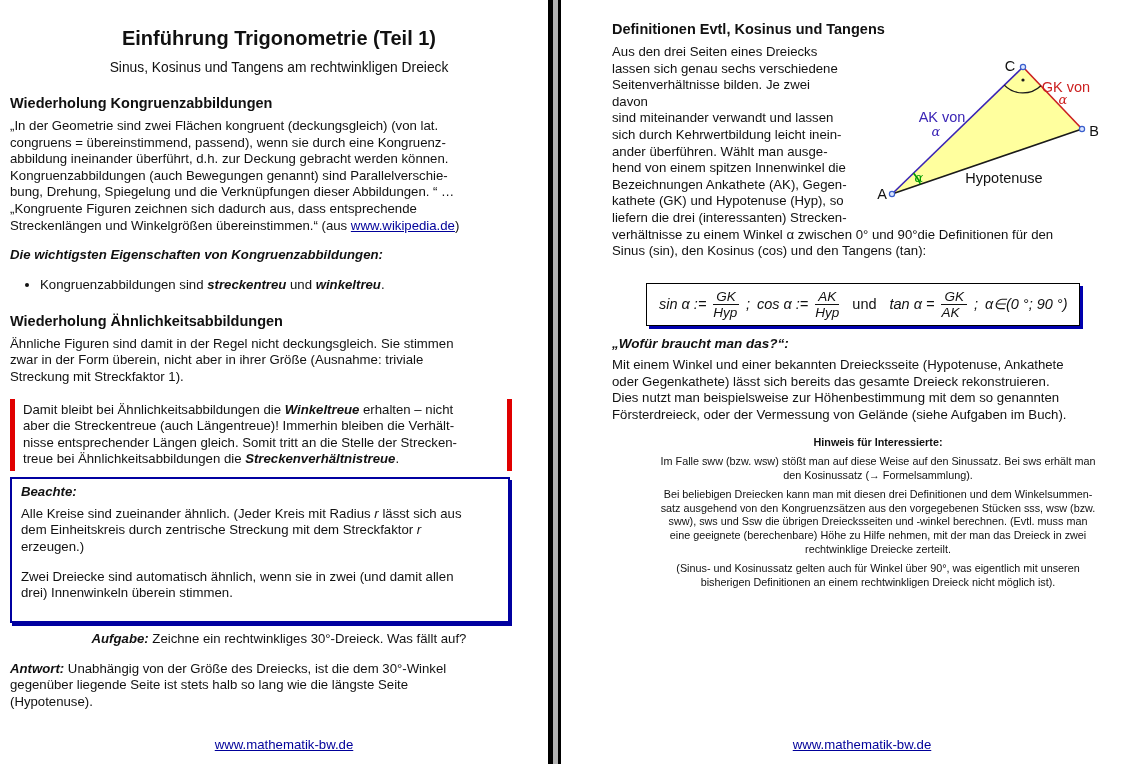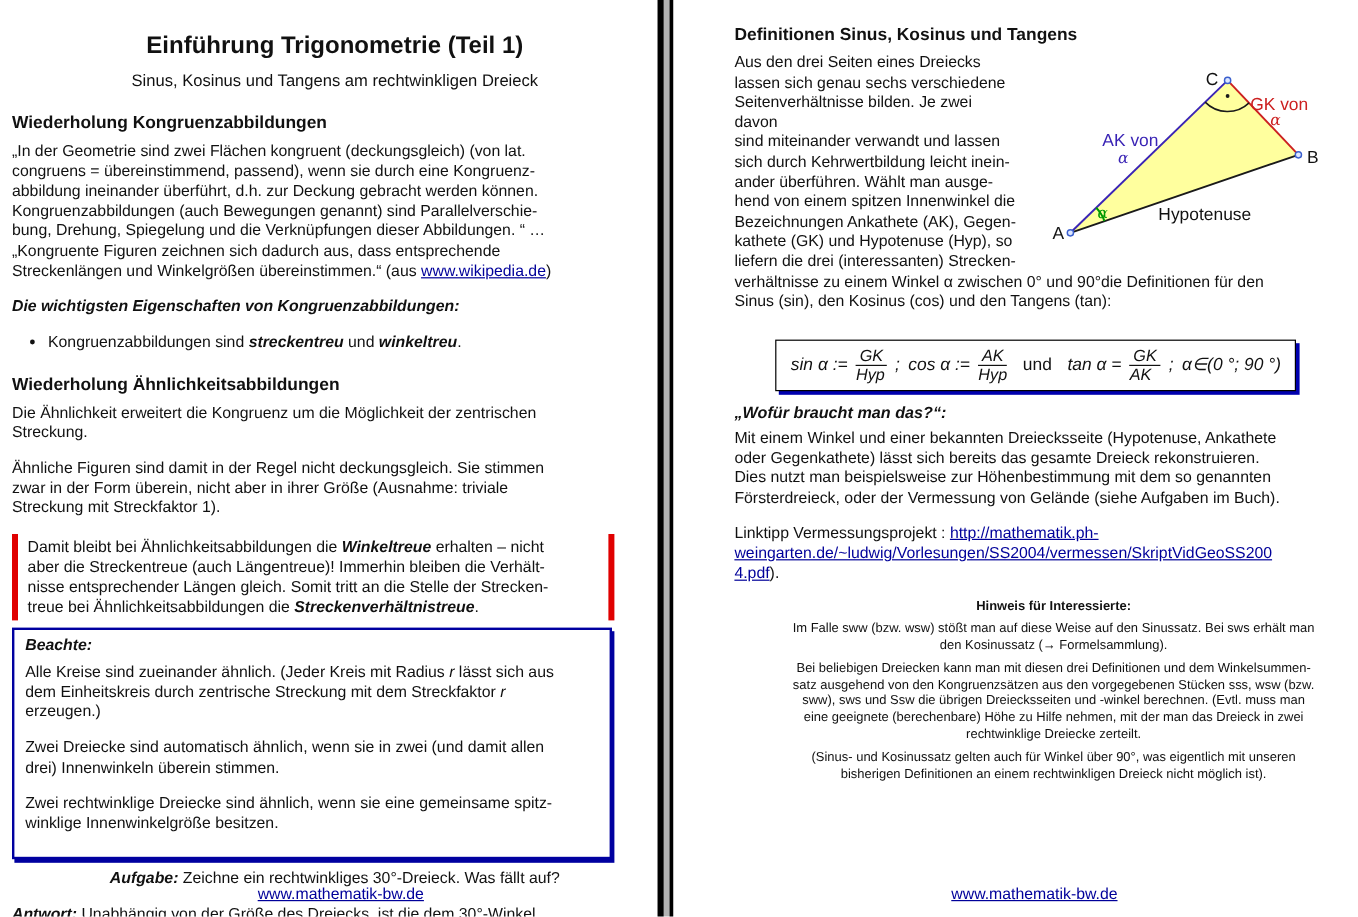--- a/index.html
+++ b/index.html
@@ -60,57 +60,53 @@
 Streckenlängen und Winkelgrößen übereinstimmen.“ (aus </span><a class="lnk">www.wikipedia.de</a><span>)</span></p>
 
     <p class="body bi">Die wichtigsten Eigenschaften von Kongruenzabbildungen:</p>
 
     <ul class="blt">
         <li><span>Kongruenzabbildungen sind </span><span class="bi">streckentreu</span><span> und </span><span class="bi">winkeltreu</span><span>.</span></li>
       </ul>
 
     <div class="h">Wiederholung Ähnlichkeitsabbildungen</div>
 
-    <p class="body pre">Die Ähnlichkeit erweitert die Kongruenz um die Möglichkeit der zentrischen
-Streckung.</p>
     <p class="body pre">Ähnliche Figuren sind damit in der Regel nicht deckungsgleich. Sie stimmen
 zwar in der Form überein, nicht aber in ihrer Größe (Ausnahme: triviale
 Streckung mit Streckfaktor 1).</p>
 
     <div class="redbox">
         <p class="body pre" style="margin-top:2px;margin-bottom:2px;"><span>Damit bleibt bei Ähnlichkeitsabbildungen die </span><span class="bi">Winkeltreue</span><span> erhalten – nicht
 aber die Streckentreue (auch Längentreue)! Immerhin bleiben die Verhält-
 nisse entsprechender Längen gleich. Somit tritt an die Stelle der Strecken-
 treue bei Ähnlichkeitsabbildungen die </span><span class="bi">Streckenverhältnistreue</span><span>.</span></p>
       </div>
 
     <div class="bluebox">
       <div class="body bi" style="margin-top:1px;">Beachte:</div>
       <p class="body pre"><span>Alle Kreise sind zueinander ähnlich. (Jeder Kreis mit Radius </span><span class="it">r</span><span> lässt sich aus
 dem Einheitskreis durch zentrische Streckung mit dem Streckfaktor </span><span class="it">r</span><span>
 erzeugen.)</span></p>
       <p class="body pre">Zwei Dreiecke sind automatisch ähnlich, wenn sie in zwei (und damit allen
 drei) Innenwinkeln überein stimmen.</p>
-      <p class="body pre">Zwei rechtwinklige Dreiecke sind ähnlich, wenn sie eine gemeinsame spitz-
-winklige Innenwinkelgröße besitzen.</p>
     </div>
 
     <p class="body" style="margin-top:8px;text-align:center;"><span class="bi">Aufgabe:</span><span> Zeichne ein rechtwinkliges 30°-Dreieck. Was fällt auf?</span></p>
 
     <p class="body pre" style="margin-top:4px;"><span class="bi">Antwort:</span><span> Unabhängig von der Größe des Dreiecks, ist die dem 30°-Winkel
 gegenüber liegende Seite ist stets halb so lang wie die längste Seite
 (Hypotenuse).</span></p>
 
     <div class="footer"><a class="lnk">www.mathematik-bw.de</a></div>
   </div>
 
   <div id="divider"></div>
 
   <div class="page" id="page-right">
-    <div class="h" style="margin-top:0;">Definitionen Sinus, Kosinus und Tangens</div>
+    <div class="h" style="margin-top:0;">Definitionen Evtl, Kosinus und Tangens</div>
 
     <p class="body pre"><span class="tri-fig"><svg width="258" height="164" viewBox="0 0 258 164" xmlns="http://www.w3.org/2000/svg">
         <polygon points="38,150 169,23 228,85" fill="#ffff9e" stroke="none"></polygon>
         <line x1="38" y1="150" x2="169" y2="23" stroke="#3a24b5" stroke-width="1.6"></line>
         <line x1="169" y1="23" x2="228" y2="85" stroke="#cc2020" stroke-width="1.6"></line>
         <line x1="38" y1="150" x2="228" y2="85" stroke="#1a1a1a" stroke-width="1.6"></line>
         <path d="M 66.4 140.3 A 30 30 0 0 0 59.5 129.1" fill="none" stroke="#009900" stroke-width="1.6"></path>
         <path d="M 150.3 41.1 A 26 26 0 0 0 186.9 41.7" fill="none" stroke="#1a1a1a" stroke-width="1.3"></path>
         <circle cx="169" cy="36" r="1.6" fill="#1a1a1a"></circle>
         <circle cx="38" cy="150" r="2.6" fill="#dce6ff" stroke="#3a5fcd" stroke-width="1.2"></circle>
@@ -162,23 +158,20 @@
       <span>α∈(0 °; 90 °)</span>
     </div>
 
     <div class="wof bi">„Wofür braucht man das?“:</div>
 
     <p class="body pre">Mit einem Winkel und einer bekannten Dreiecksseite (Hypotenuse, Ankathete
 oder Gegenkathete) lässt sich bereits das gesamte Dreieck rekonstruieren.
 Dies nutzt man beispielsweise zur Höhenbestimmung mit dem so genannten
 Försterdreieck, oder der Vermessung von Gelände (siehe Aufgaben im Buch).</p>
 
-    <p class="body pre"><span>Linktipp Vermessungsprojekt : </span><a class="lnk">http://mathematik.ph-
-weingarten.de/~ludwig/Vorlesungen/SS2004/vermessen/SkriptVidGeoSS200
-4.pdf</a><span>).</span></p>
 
     <div class="hinweis">
       <div class="hh">Hinweis für Interessierte:</div>
       <p>Im Falle sww (bzw. wsw) stößt man auf diese Weise auf den Sinussatz. Bei sws erhält man
 den Kosinussatz (→ Formelsammlung).</p>
       <p>Bei beliebigen Dreiecken kann man mit diesen drei Definitionen und dem Winkelsummen-
 satz ausgehend von den Kongruenzsätzen aus den vorgegebenen Stücken sss, wsw (bzw.
 sww), sws und Ssw die übrigen Dreiecksseiten und -winkel berechnen. (Evtl. muss man
 eine geeignete (berechenbare) Höhe zu Hilfe nehmen, mit der man das Dreieck in zwei
 rechtwinklige Dreiecke zerteilt.</p>

